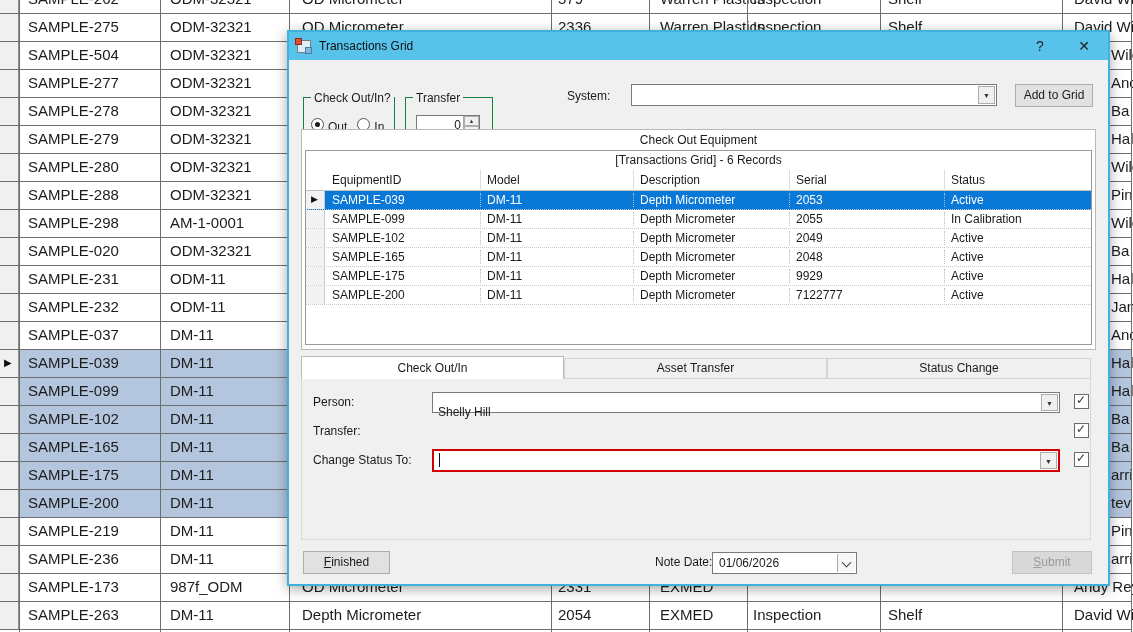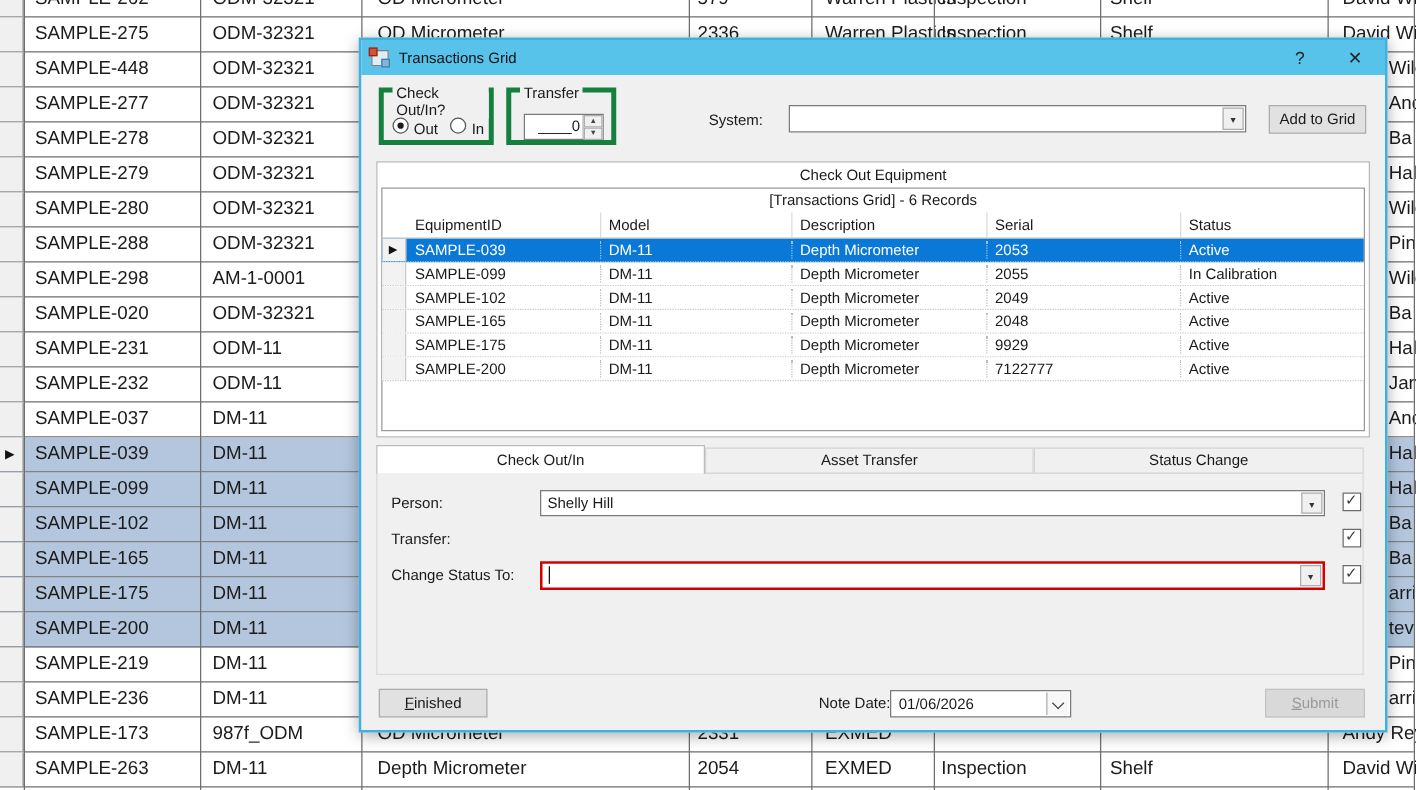--- a/index.html
+++ b/index.html
@@ -27,40 +27,40 @@
                  background:#d8502f; border:1px solid #8a2b1d; }
   .appicon .bl { position:absolute; right:-2px; bottom:-2px; width:7px; height:7px;
                  background:#7ab8e0; border:1px solid #4a7ba6; }
   .title-text { font-size:12px; color:#111; }
   .tb-btn { position:absolute; top:0; width:40px; height:28px; text-align:center;
             line-height:28px; color:#222; }
   #help-btn  { right:48px; font-size:14px; }
   #close-btn { right:4px;  font-size:14px; }
   #dlg-body { position:absolute; left:0; top:28px; right:0; bottom:0; }
 
-  .grp { position:absolute; border:4px solid #15803d; }
+  .grp { position:absolute; border:1px solid #15803d;margin-top:27px; }
   .grp-label { position:absolute; top:-7px; left:7px; background:#f0f0f0; padding:0 3px; }
   #grp-check { left:14px; top:10px; width:92px; height:46px; }
   #grp-inc   { left:116px; top:10px; width:88px; height:46px; }
   .radio-row { position:absolute; left:7px; top:20px; display:flex; gap:10px; align-items:center; }
   .radio { width:13px; height:13px; border:1px solid #565656; border-radius:50%;
            background:#fff; position:relative; display:inline-block; }
   .radio.on::after { content:""; position:absolute; left:3px; top:3px; width:5px; height:5px;
                      border-radius:50%; background:#1c1c1c; }
   .rlabel { margin-left:4px; }
   .updown { position:absolute; left:10px; top:17px; width:64px; height:21px;
             border:1px solid #7a7a7a; background:#fff; display:flex; }
   .updown .val { flex:1; text-align:right; line-height:19px; padding-right:2px; letter-spacing:0; }
   .spin { width:16px; border-left:1px solid #adadad; display:flex; flex-direction:column; }
   .spin div { flex:1; background:#f0f0f0; border:1px solid #adadad; font-size:6px;
               line-height:8px; text-align:center; color:#444; }
 
   #sys-label { position:absolute; left:278px; top:29px; }
   .combo { position:absolute; border:1px solid #7a7a7a; background:#fff; }
-  .combo .cval { position:absolute; left:5px; top:2px; right:22px; white-space:nowrap; overflow:hidden; }
+  .combo .cval { position:absolute; left:5px; top:12px; right:22px; white-space:nowrap; overflow:hidden; }
   .drop { position:absolute; right:1px; top:1px; bottom:1px; width:17px; background:#f0f0f0;
           border:1px solid #adadad; text-align:center; color:#333; }
   .drop span { font-size:7px; line-height:17px; }
   #sys-combo { left:342px; top:24px; width:366px; height:22px; }
   .btn { position:absolute; background:#e1e1e1; border:1px solid #adadad; text-align:center;
          font-size:12px; color:#1a1a1a; }
   #add-btn { left:726px; top:24px; width:78px; height:23px; line-height:21px; }
 
   #eq-panel { position:absolute; left:12px; top:69px; width:795px; height:221px;
               background:#fff; border:1px solid #b9b9b9; }
@@ -143,21 +143,21 @@
         <span class="bc" style="left:170px">ODM-32321</span>
         <span class="bc" style="left:302px">OD Micrometer</span>
         <span class="bc" style="left:558px">2336</span>
         <span class="bc" style="left:660px">Warren Plastics</span>
         <span class="bc" style="left:753px">Inspection</span>
         <span class="bc" style="left:888px">Shelf</span>
         <span class="bc" style="left:1074px">David Wile</span>
       </div>
       <div class="brow" style="top:42px">
         <div class="gut"></div>
-        <span class="bc" style="left:28px">SAMPLE-448</span>
+        <span class="bc" style="left:28px">SAMPLE-504</span>
         <span class="bc" style="left:170px">ODM-32321</span>
         <span class="bc" style="left:302px"></span>
         <span class="bc" style="left:558px"></span>
         <span class="bc" style="left:660px"></span>
         <span class="bc" style="left:753px"></span>
         <span class="bc" style="left:888px"></span>
         <span class="bc" style="left:1111px">Wile</span>
       </div>
       <div class="brow" style="top:70px">
         <div class="gut"></div>

